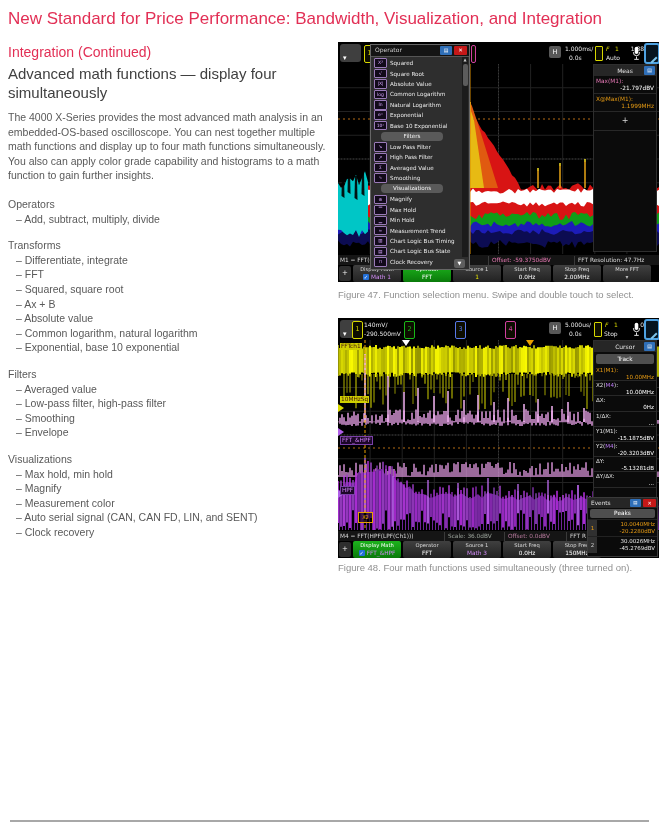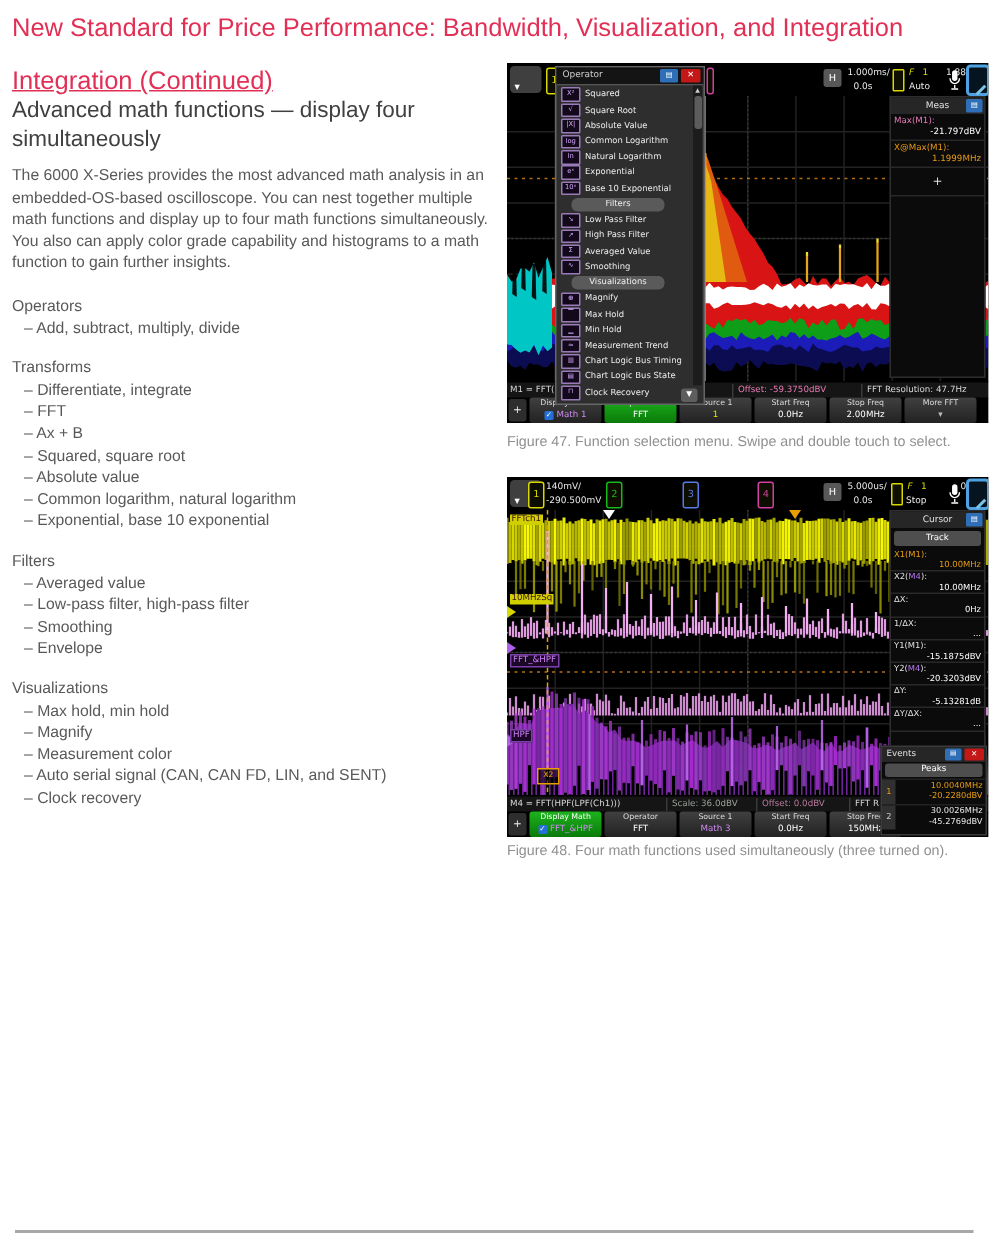--- a/index.html
+++ b/index.html
@@ -1,19 +1,19 @@
 <!DOCTYPE html>
 <html><head>
 <meta charset="utf-8">
 <style>
   html,body{margin:0;padding:0;background:#fff;}
   body{width:659px;height:830px;position:relative;font-family:"Liberation Sans",sans-serif;overflow:hidden;}
   
   .title{position:absolute;left:8px;top:9px;font-size:17px;color:#e22f55;}
-  .sec{position:absolute;left:8px;top:44px;font-size:17px;color:#e22f55;text-decoration:underline;}
+  .sec{position:absolute;left:8px;top:44px;font-size:14px;color:#e22f55;}
   .sub{position:absolute;left:8px;top:64px;width:300px;font-size:15px;line-height:19px;color:#404040;}
   .body-text{position:absolute;left:8px;top:110px;width:324px;font-size:10.5px;line-height:14.6px;color:#595959;}
   #lists{position:absolute;left:8px;top:197px;width:330px;font-size:10.5px;line-height:14.6px;color:#595959;}
   .list-block{margin-bottom:12px;}
   .list-item{padding-left:22px;text-indent:-14px;}
   .caption{position:absolute;left:338px;font-size:9.5px;color:#909090;}
   #cap47{top:289px;} #cap48{top:562px;}
   .footer-line{position:absolute;left:10px;right:10px;top:820px;height:2px;background:#a8a8a8;}
   
   .scope{position:absolute;left:338px;width:321px;height:240px;background:#000;font-family:"DejaVu Sans",sans-serif;overflow:hidden;}
@@ -90,32 +90,32 @@
   .op-thumb{position:absolute;top:7px;left:0.5px;width:5px;height:22px;background:#5c5c5c;border-radius:2px;}
   .op-dn{position:absolute;right:4px;bottom:1px;width:11px;height:9px;background:#5e5e5e;border-radius:2px;color:#fff;font-size:5px;text-align:center;line-height:9px;}
 </style>
 </head>
 <body>
 
 <div>
   <div class="title">New Standard for Price Performance: Bandwidth, Visualization, and Integration</div>
   <div class="sec">Integration (Continued)</div>
   <div class="sub">Advanced math functions — display four simultaneously</div>
-  <div class="body-text">The 6000 X-Series provides the most advanced math analysis in an embedded-OS-based oscilloscope. You can nest together multiple math functions and display up to four math functions simultaneously. You also can apply color grade capability and histograms to a math function to gain further insights.</div>
+  <div class="body-text">The 4000 X-Series provides the most advanced math analysis in an embedded-OS-based oscilloscope. You can nest together multiple math functions and display up to four math functions simultaneously. You also can apply color grade capability and histograms to a math function to gain further insights.</div>
   <div id="lists">
       <div class="list-block">
         <div class="list-title">Operators</div>
         <div class="list-item">–  Add, subtract, multiply, divide</div>
       </div>
       <div class="list-block">
         <div class="list-title">Transforms</div>
         <div class="list-item">–  Differentiate, integrate</div>
         <div class="list-item">–  FFT</div>
+        <div class="list-item">–  Squared, square root</div>
         <div class="list-item">–  Ax + B</div>
-        <div class="list-item">–  Squared, square root</div>
         <div class="list-item">–  Absolute value</div>
         <div class="list-item">–  Common logarithm, natural logarithm</div>
         <div class="list-item">–  Exponential, base 10 exponential</div>
       </div>
       <div class="list-block">
         <div class="list-title">Filters</div>
         <div class="list-item">–  Averaged value</div>
         <div class="list-item">–  Low-pass filter, high-pass filter</div>
         <div class="list-item">–  Smoothing</div>
         <div class="list-item">–  Envelope</div>

